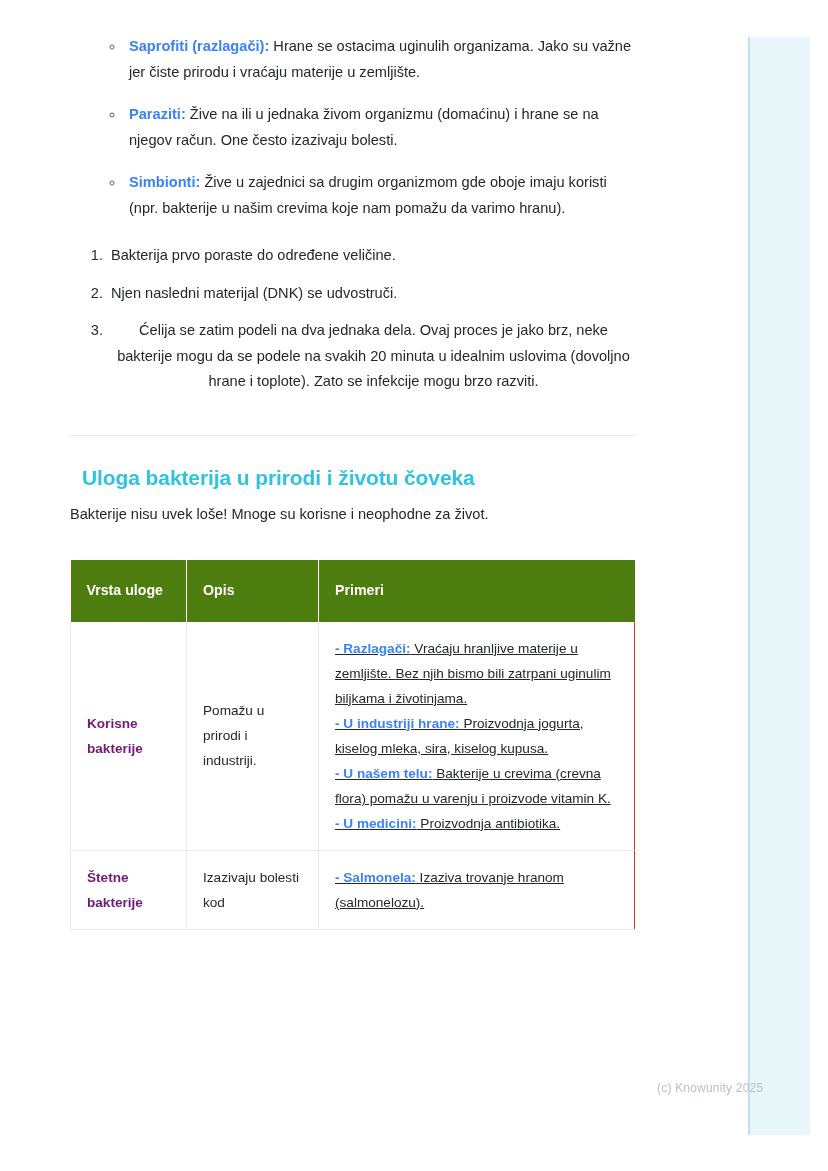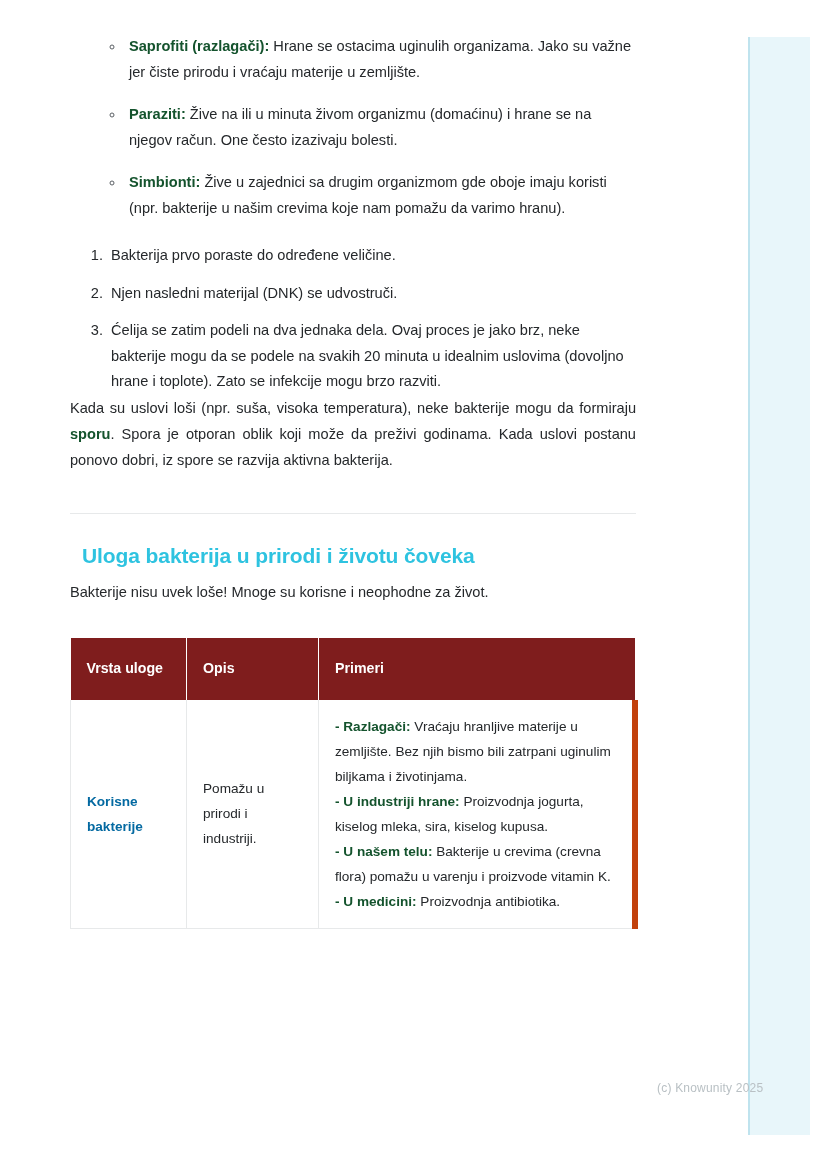--- a/index.html
+++ b/index.html
@@ -63,23 +63,23 @@
     padding: 0 0 0 37px;
     margin-top: 22px;
   }
   ol.num-list > li {
     font-size: 14.6px;
     line-height: 25.5px;
     color: #25282b;
     margin-bottom: 12px;
     padding-left: 4px;
   }
-  ol.num-list > li:last-child { margin-bottom: 0; }
-
-  b, strong { font-weight: bold; color: #14532d; }
+  ol.num-list > li:last-child { margin-bottom: 12px; text-align: center; }
+
+  b, strong { font-weight: bold; color: #3b82f6; }
 
   
   p.justified {
     font-size: 14.6px;
     line-height: 26px;
     text-align: justify;
     margin: 0;
     color: #25282b;
   }
   p.plain {
@@ -115,21 +115,21 @@
 
   
   table.roles-table {
     margin-top: 33px;
     border-collapse: collapse;
     width: 564px;
     table-layout: fixed;
     background: #ffffff;
   }
   table.roles-table th {
-    background: #7f1d1d;
+    background: #4d7c0f;
     color: #ffffff;
     font-size: 14.2px;
     font-weight: bold;
     text-align: left;
     vertical-align: top;
     padding: 18px 16px 20px 16px;
     line-height: 24px;
     border-right: 1px solid #ffffff;
   }
   table.roles-table th:last-child { border-right: none; }
@@ -138,25 +138,25 @@
     font-size: 13.6px;
     line-height: 25px;
     color: #25282b;
     vertical-align: middle;
     padding: 14px 16px;
     border: 1px solid #e7e9ea;
     border-top: none;
   }
   table.roles-table td.col-type {
     font-weight: bold;
-    color: #0369a1;
+    color: #701a75;
     border-left: 1px solid #e7e9ea;
   }
   table.roles-table tr td:first-child { border-left: 1px solid #e7e9ea; }
-  table.roles-table tr td:last-child  { border-right: 6px solid #c2410c; }
+  table.roles-table tr td:last-child  { border-right: 1px solid #c2410c; text-decoration: underline; }
 
   .col-1 { width: 116px; }
   .col-2 { width: 132px; }
   .col-3 { width: 316px; }
 
   .ex-line { display: block; }
 
   
   #watermark {
     position: absolute;
@@ -174,35 +174,34 @@
 <div id="right-strip"></div>
 
 <div id="page">
   <div class="content">
 
     <ul class="circle-list">
       <li>
         <b>Saprofiti (razlagači):</b><span> Hrane se ostacima uginulih organizama. Jako su važne jer čiste prirodu i vraćaju materije u zemljište.</span>
       </li>
       <li>
-        <b>Paraziti:</b><span> Žive na ili u minuta živom organizmu (domaćinu) i hrane se na njegov račun. One često izazivaju bolesti.</span>
+        <b>Paraziti:</b><span> Žive na ili u jednaka živom organizmu (domaćinu) i hrane se na njegov račun. One često izazivaju bolesti.</span>
       </li>
       <li>
         <b>Simbionti:</b><span> Žive u zajednici sa drugim organizmom gde oboje imaju koristi (npr. bakterije u našim crevima koje nam pomažu da varimo hranu).</span>
       </li>
     </ul>
 
 
     <ol class="num-list">
       <li>Bakterija prvo poraste do određene veličine.</li>
       <li>Njen nasledni materijal (DNK) se udvostruči.</li>
       <li>Ćelija se zatim podeli na dva jednaka dela. Ovaj proces je jako brz, neke bakterije mogu da se podele na svakih 20 minuta u idealnim uslovima (dovoljno hrane i toplote). Zato se infekcije mogu brzo razviti.</li>
     </ol>
 
-    <p class="justified sp-para-spore"><span>Kada su uslovi loši (npr. suša, visoka temperatura), neke bakterije mogu da formiraju </span><b>sporu</b><span>. Spora je otporan oblik koji može da preživi godinama. Kada uslovi postanu ponovo dobri, iz spore se razvija aktivna bakterija.</span></p>
 
     <hr class="rule">
 
     <h2 class="section-title">Uloga bakterija u prirodi i životu čoveka</h2>
 
     <p class="plain sp-intro">Bakterije nisu uvek loše! Mnoge su korisne i neophodne za život.</p>
 
     <table class="roles-table">
       <colgroup>
         <col class="col-1">
@@ -220,19 +219,26 @@
         <tr>
           <td class="col-type">Korisne bakterije</td>
           <td>Pomažu u prirodi i industriji.</td>
           <td>
             <span class="ex-line"><b>- Razlagači:</b><span> Vraćaju hranljive materije u zemljište. Bez njih bismo bili zatrpani uginulim biljkama i životinjama.</span></span>
             <span class="ex-line"><b>- U industriji hrane:</b><span> Proizvodnja jogurta, kiselog mleka, sira, kiselog kupusa.</span></span>
             <span class="ex-line"><b>- U našem telu:</b><span> Bakterije u crevima (crevna flora) pomažu u varenju i proizvode vitamin K.</span></span>
             <span class="ex-line"><b>- U medicini:</b><span> Proizvodnja antibiotika.</span></span>
           </td>
         </tr>
+        <tr>
+          <td class="col-type">Štetne bakterije</td>
+          <td>Izazivaju bolesti kod</td>
+          <td>
+            <span class="ex-line"><b>- Salmonela:</b><span> Izaziva trovanje hranom (salmonelozu).</span></span>
+          </td>
+        </tr>
       </tbody>
     </table>
 
   </div>
 </div>
 
 <div id="watermark">(c) Knowunity 2025</div>
 
 </body></html>

